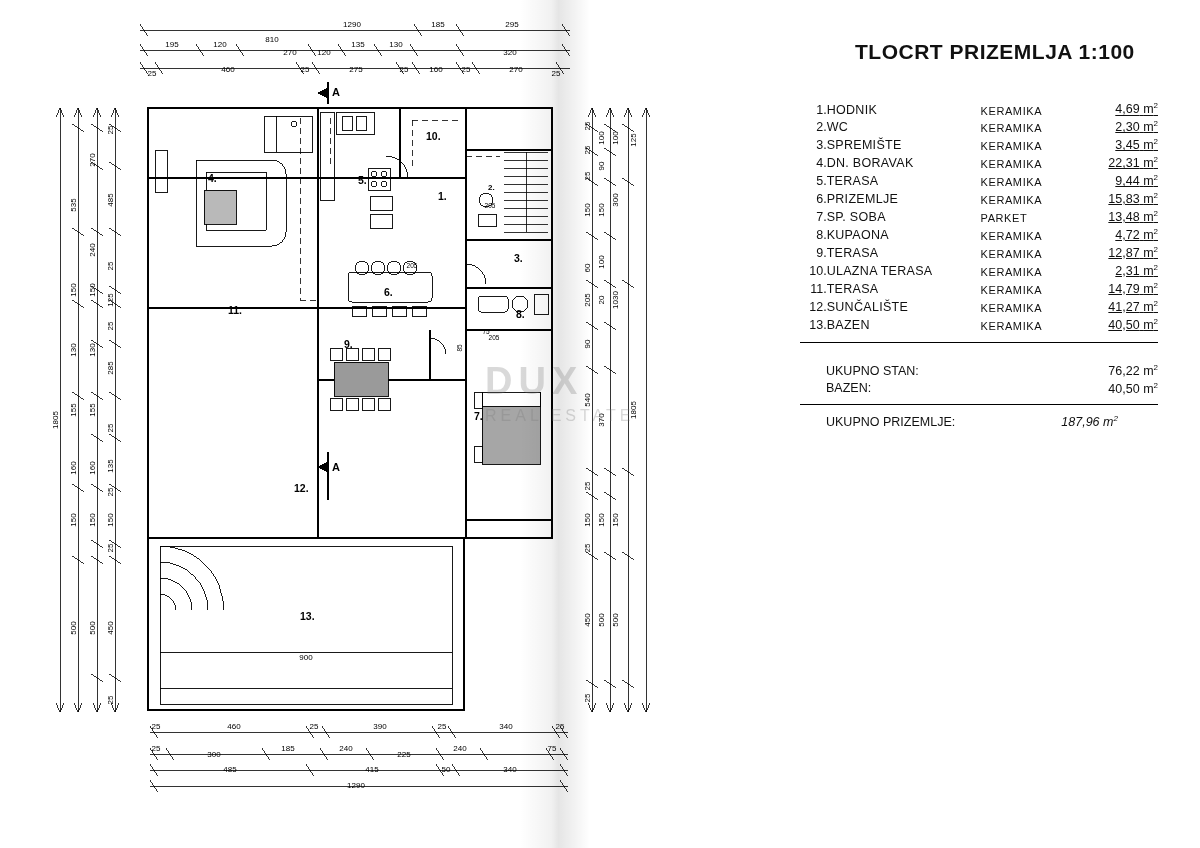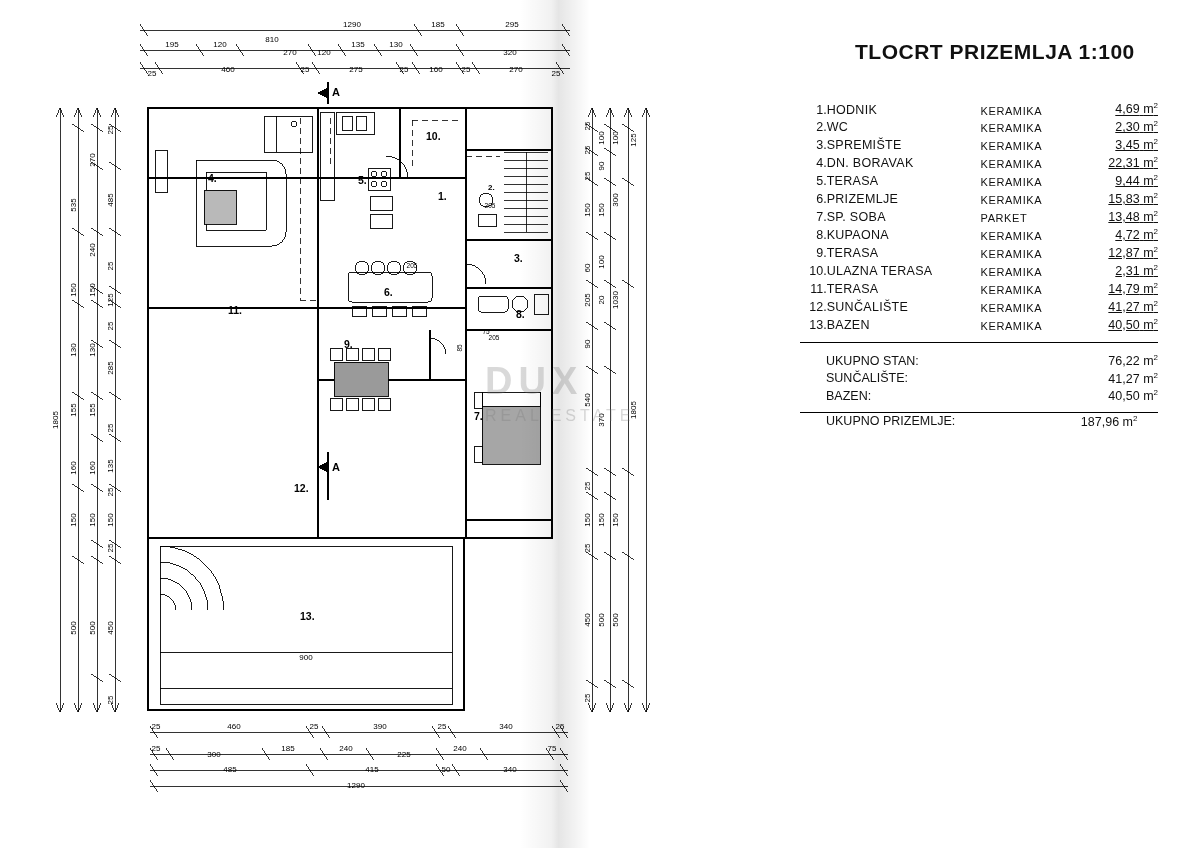--- a/index.html
+++ b/index.html
@@ -28,33 +28,33 @@
     border-collapse:collapse;width:358px;font-size:12.5px;
   }
   table.legend td{padding:1.4px 0;vertical-align:bottom;}
   td.num{width:26px;text-align:right;padding-right:7px;}
   td.room{width:150px;letter-spacing:.3px;}
   td.mat{width:95px;font-size:11px;letter-spacing:.6px;}
   td.area{width:78px;text-align:right;white-space:nowrap;text-decoration:underline;}
   .sup{font-size:8px;vertical-align:super;}
 
   .totals{
-    margin-top:9px;padding-top:9px;border-top:1px solid #000;
+    margin-top:9px;padding-top:19px;border-top:1px solid #000;
     width:358px;font-size:12.5px;
   }
   .totals table{border-collapse:collapse;width:100%;}
   .totals td{padding:1.2px 0;}
   .totals td.lbl{padding-left:26px;}
   .totals td.val{text-align:right;white-space:nowrap;}
   .grand{
-    margin-top:7px;padding-top:0;border-top:1px solid #000;width:358px;font-size:12.5px;
+    margin-top:7px;padding-top:8px;border-top:1px solid #000;width:358px;font-size:12.5px;
   }
   .grand table{border-collapse:collapse;width:100%;}
   .grand td.lbl{padding-left:26px;}
-  .grand td.val{text-align:center;white-space:nowrap;}
+  .grand td.val{text-align:left;white-space:nowrap;font-style:italic;}
 
   
   .plan{position:absolute;left:0;top:0;width:800px;height:671px;}
   .wm{
     position:absolute;left:485px;top:360px;
     font-size:38px;font-weight:bold;color:rgba(120,120,120,.28);
     letter-spacing:6px;pointer-events:none;
   }
   .wm small{display:block;font-size:16px;letter-spacing:4px;font-weight:normal;margin-top:4px;}
   .fold{
@@ -703,24 +703,20 @@
     </table>
 
     <div class="totals">
       <table>
         <tbody>
           <tr>
             <td class="lbl">UKUPNO STAN:</td>
             <td class="val"><span>76,22</span> <span>m</span><span class="sup">2</span></td>
           </tr>
           <tr>
-            <td class="lbl">SUNČALIŠTE:</td>
-            <td class="val"><span>41,27</span> <span>m</span><span class="sup">2</span></td>
-          </tr>
-          <tr>
             <td class="lbl">BAZEN:</td>
             <td class="val"><span>40,50</span> <span>m</span><span class="sup">2</span></td>
           </tr>
         </tbody>
       </table>
     </div>
 
     <div class="grand">
       <table>
         <tbody>

